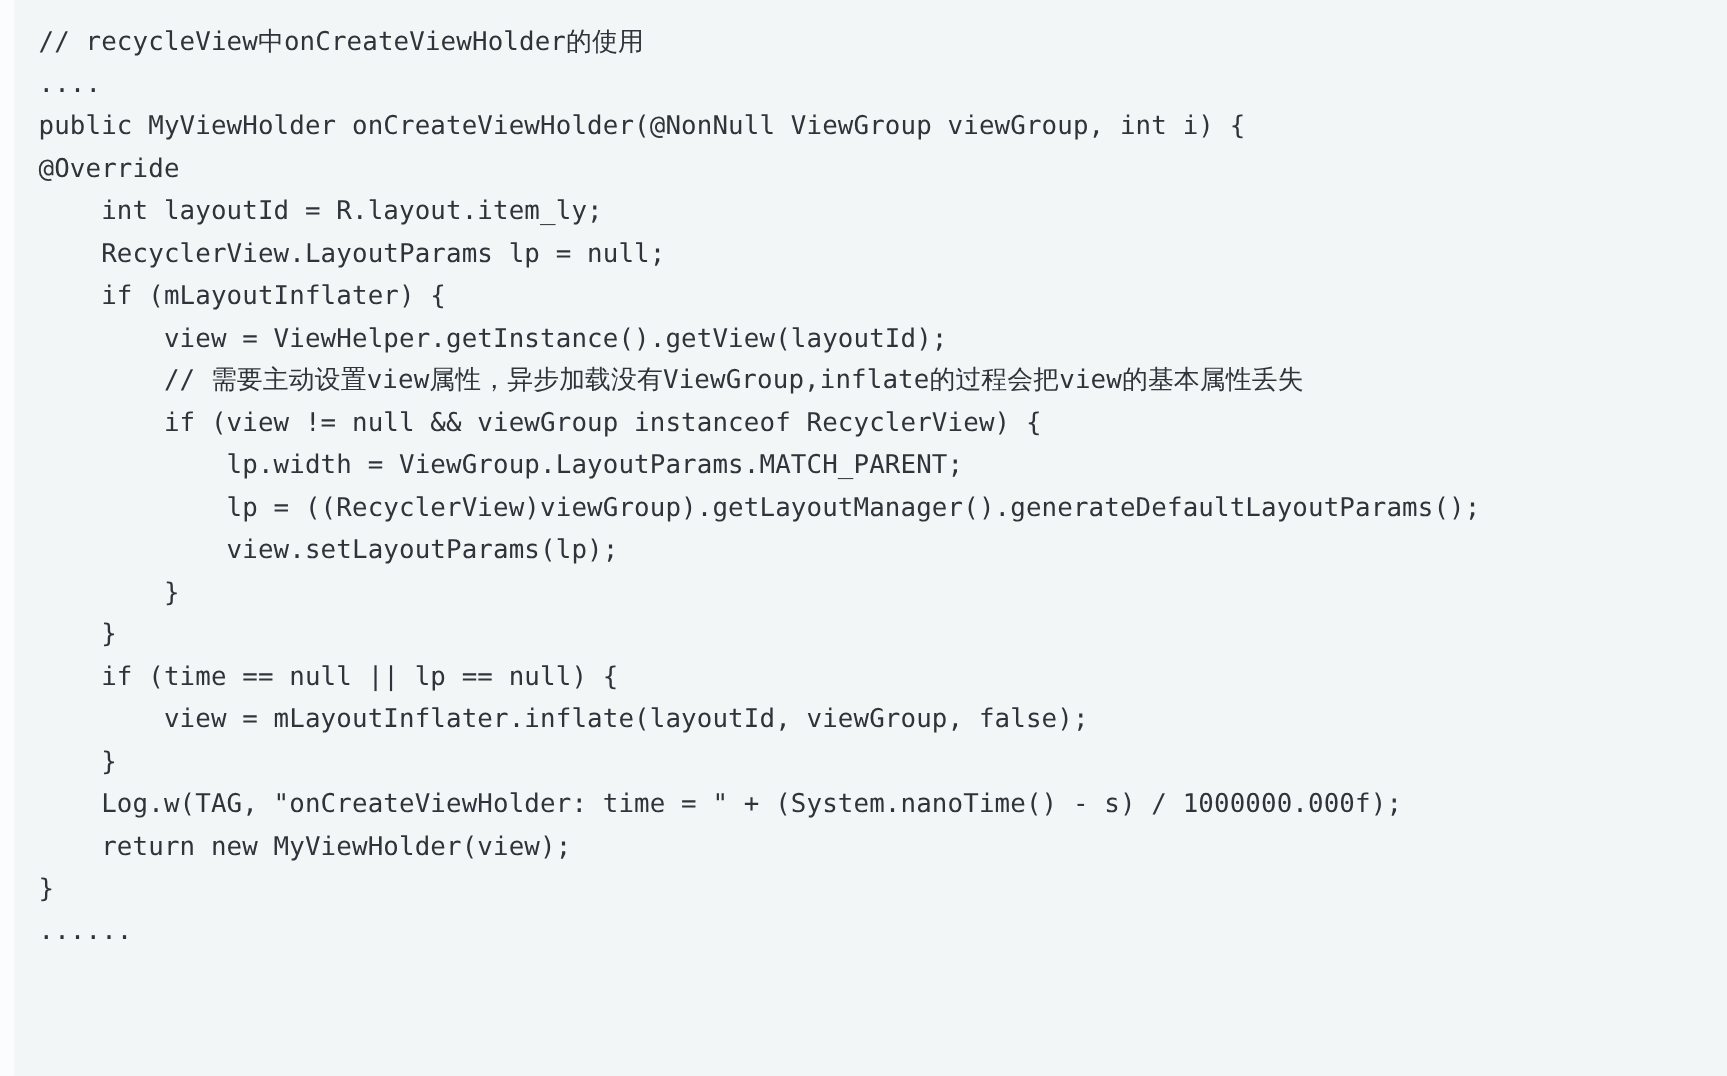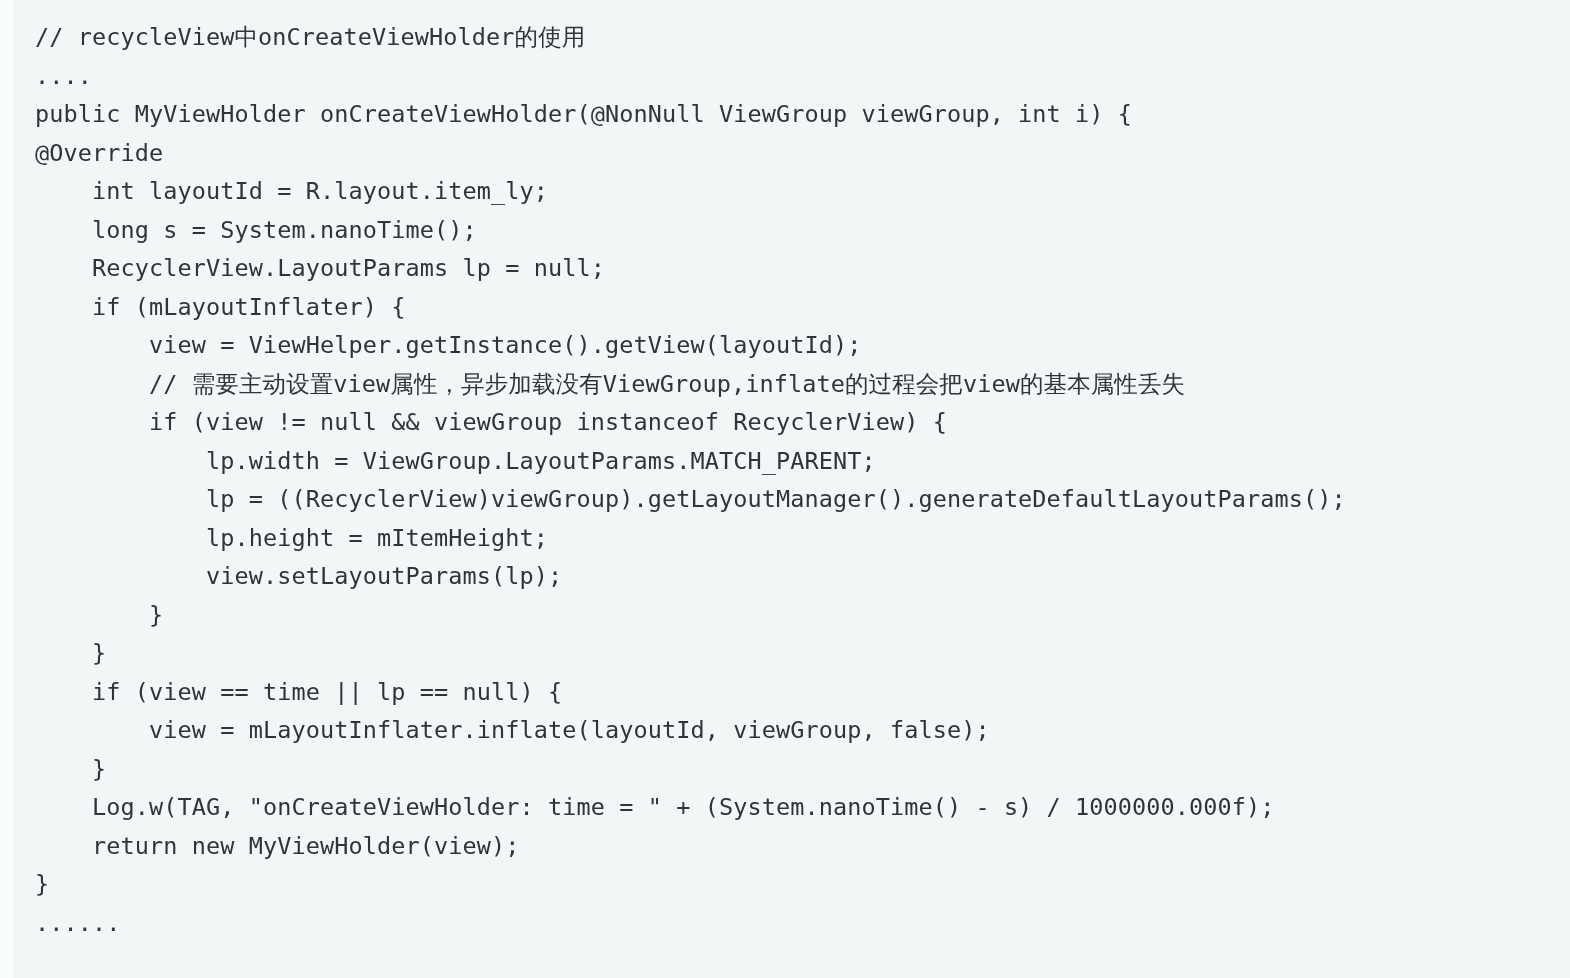--- a/index.html
+++ b/index.html
@@ -50,33 +50,31 @@
 <body>
 
 <div id="code-block" style="background: rgb(242, 246, 247);">
   <div id="gutter-strip"></div>
   <div id="code-lines" style="color: rgb(46, 52, 58);">
       <div class="code-line">// recycleView中onCreateViewHolder的使用</div>
       <div class="code-line">....</div>
       <div class="code-line">public MyViewHolder onCreateViewHolder(@NonNull ViewGroup viewGroup, int i) {</div>
       <div class="code-line">@Override</div>
       <div class="code-line">    int layoutId = R.layout.item_ly;</div>
-      <div class="code-line">    long s = System.nanoTime();</div>
       <div class="code-line">    RecyclerView.LayoutParams lp = null;</div>
       <div class="code-line">    if (mLayoutInflater) {</div>
       <div class="code-line">        view = ViewHelper.getInstance().getView(layoutId);</div>
       <div class="code-line">        // 需要主动设置view属性，异步加载没有ViewGroup,inflate的过程会把view的基本属性丢失</div>
       <div class="code-line">        if (view != null &amp;&amp; viewGroup instanceof RecyclerView) {</div>
       <div class="code-line">            lp.width = ViewGroup.LayoutParams.MATCH_PARENT;</div>
       <div class="code-line">            lp = ((RecyclerView)viewGroup).getLayoutManager().generateDefaultLayoutParams();</div>
-      <div class="code-line">            lp.height = mItemHeight;</div>
       <div class="code-line">            view.setLayoutParams(lp);</div>
       <div class="code-line">        }</div>
       <div class="code-line">    }</div>
-      <div class="code-line">    if (view == time || lp == null) {</div>
+      <div class="code-line">    if (time == null || lp == null) {</div>
       <div class="code-line">        view = mLayoutInflater.inflate(layoutId, viewGroup, false);</div>
       <div class="code-line">    }</div>
       <div class="code-line">    Log.w(TAG, "onCreateViewHolder: time = " + (System.nanoTime() - s) / 1000000.000f);</div>
       <div class="code-line">    return new MyViewHolder(view);</div>
       <div class="code-line">}</div>
       <div class="code-line">......</div>
     </div>
 </div>
 
 </body></html>

